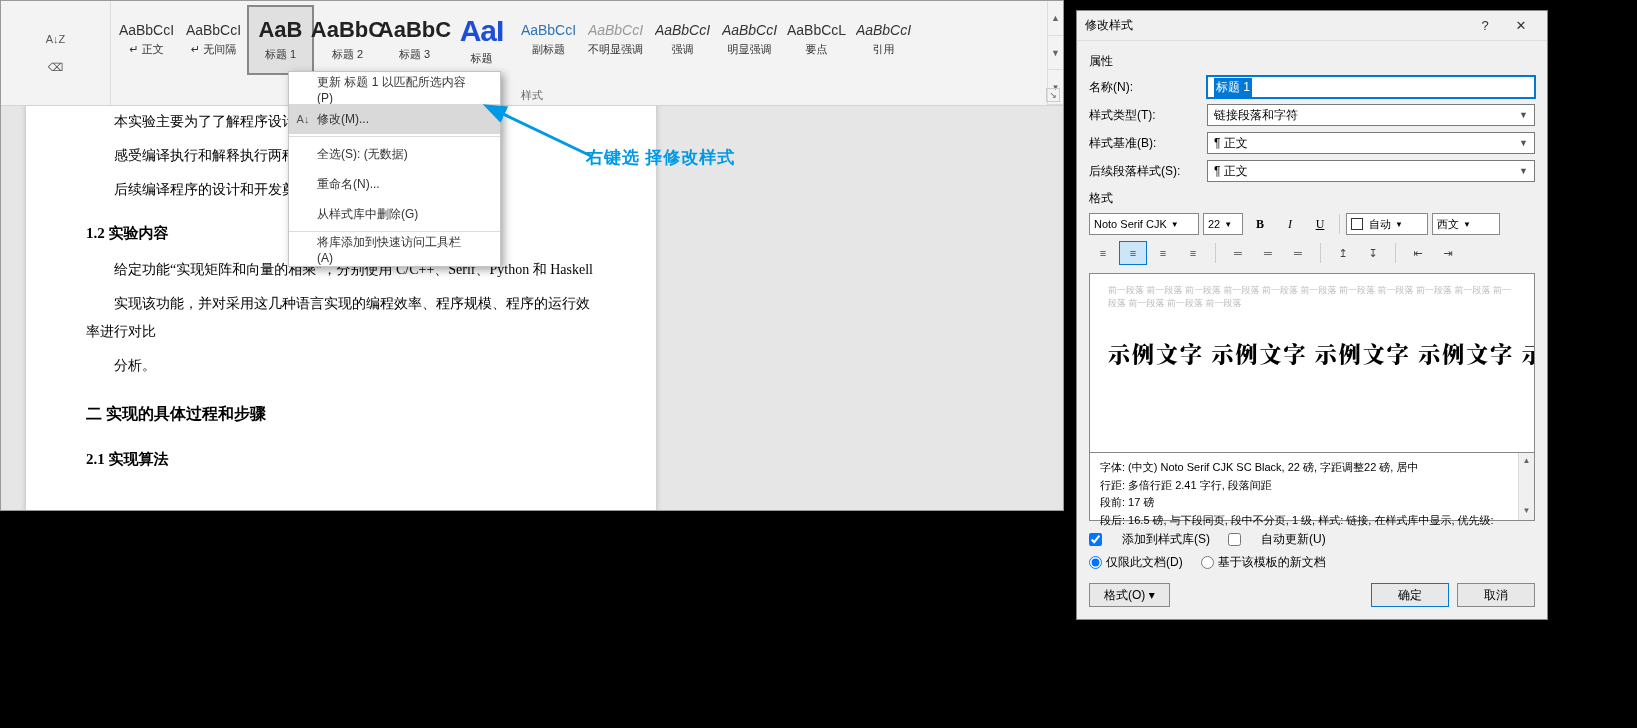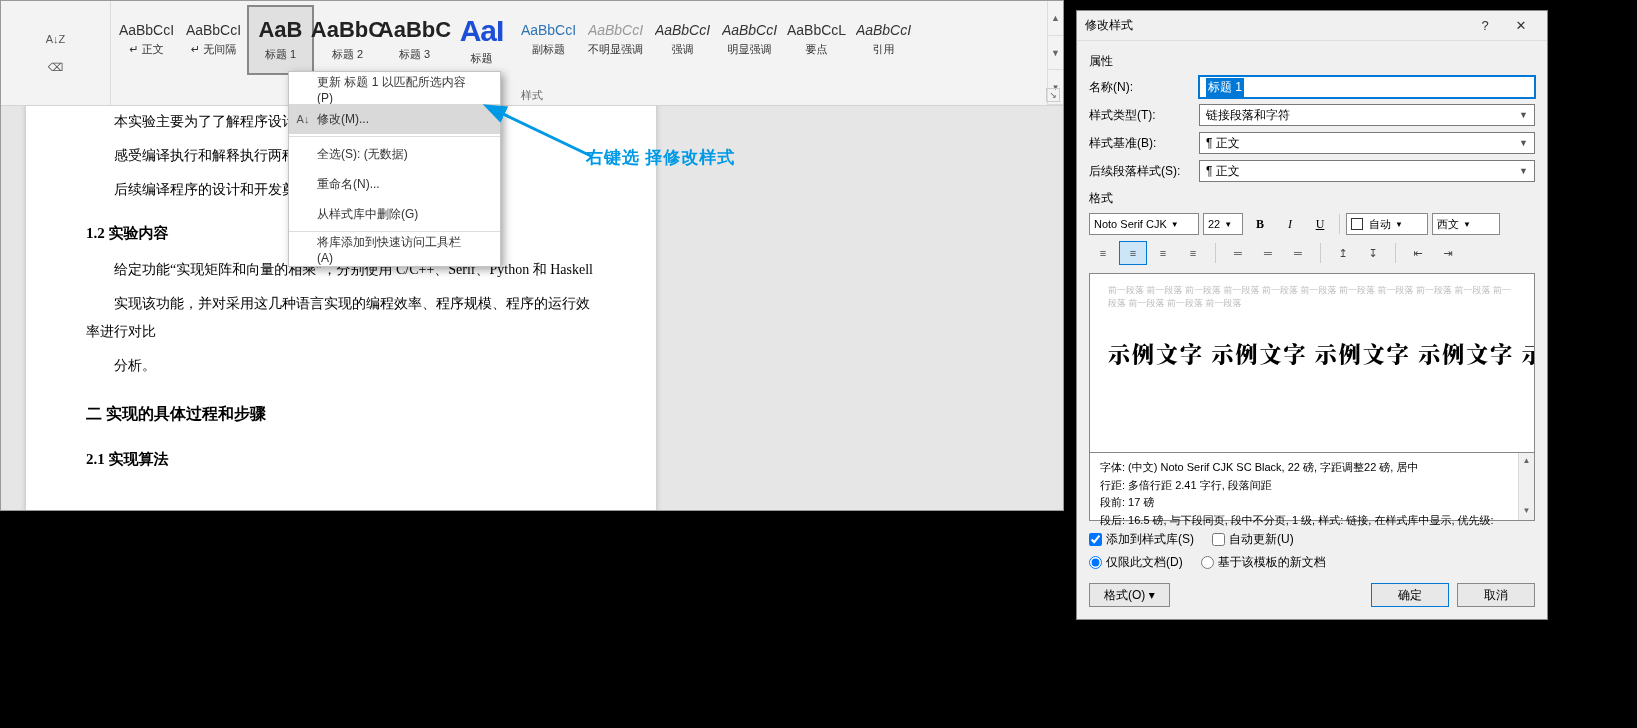--- a/index.html
+++ b/index.html
@@ -41,21 +41,21 @@
 .arrow-annot svg { overflow: visible; }
 .annot-text { position: absolute; left: 585px; top: 145px; z-index: 200; color: #0099e5; font-weight: bold; font-size: 17px; font-family: "Microsoft YaHei"; letter-spacing: 1px; }
 
 
 .style-dialog { position: absolute; left: 1076px; top: 10px; width: 472px; background: #f0f0f0; border: 1px solid #888; box-shadow: 4px 4px 10px rgba(0,0,0,0.4); font-size: 12px; color: #000; }
 .dlg-title { height: 30px; display: flex; align-items: center; padding: 0 8px; font-size: 12px; border-bottom: 1px solid #ddd; }
 .dlg-title .spacer { flex: 1; }
 .dlg-title .tbtn { width: 36px; height: 28px; display: flex; align-items: center; justify-content: center; font-size: 13px; color: #333; }
 .dlg-body { padding: 8px 12px 12px; }
 .section-label { font-size: 12px; margin: 4px 0 6px; }
-.prop-row { display: flex; align-items: center; margin-bottom: 6px; gap: 6px; }
+.prop-row { display: flex; align-items: center; margin-bottom: 6px; gap: 14px; }
 .prop-row label { width: 104px; font-size: 12px; }
 .prop-row .field { flex: 1; height: 22px; border: 1px solid #7a7a7a; background: #fff; padding: 0 6px; font-size: 12px; display: flex; align-items: center; justify-content: space-between; }
 .prop-row .field.highlight { background: #fff; border: 1px solid #0078d7; box-shadow: 0 0 0 1px #0078d7; }
 .prop-row .field span.val { color: #000; }
 .prop-row .field span.val.sel { background: #0078d7; color: #fff; padding: 1px 2px; }
 .prop-row .field .dd { font-size: 9px; color: #555; width: 16px; text-align: right; }
 .fmt-section { margin-top: 8px; }
 .fmt-toolbar { display: flex; gap: 4px; margin: 6px 0; align-items: center; }
 .fmt-toolbar .combo { height: 22px; border: 1px solid #888; background: #fff; display: flex; align-items: center; padding: 0 4px; font-size: 11px; }
 .fmt-toolbar .combo .dd { margin-left: 4px; font-size: 8px; }
@@ -67,21 +67,21 @@
 .para-toolbar { display: flex; gap: 2px; margin: 2px 0 8px; align-items: center; }
 .para-toolbar .pbtn { width: 28px; height: 24px; border: 1px solid transparent; display: flex; align-items: center; justify-content: center; font-size: 11px; color: #444; }
 .para-toolbar .pbtn.active { border: 1px solid #0078d7; background: #cde6f7; }
 .para-toolbar .sep-v { width: 1px; height: 20px; background: #ccc; margin: 0 6px; }
 .preview-box { border: 1px solid #888; background: #fff; height: 180px; padding: 10px 18px; overflow: hidden; }
 .preview-box .tiny { font-size: 9px; color: #bbb; line-height: 1.4; margin-bottom: 14px; }
 .preview-box .sample-line { font-family: SimSun, "Noto Serif CJK SC", serif; font-weight: 900; font-size: 22px; color: #000; margin: 28px 0; letter-spacing: 2px; white-space: nowrap; }
 .desc-box { border: 1px solid #888; border-top: none; background: #fff; padding: 6px 10px; font-size: 11px; line-height: 1.6; height: 68px; position: relative; color: #000; }
 .desc-box .scroll { position: absolute; right: 0; top: 0; bottom: 0; width: 16px; background: #f0f0f0; border-left: 1px solid #ddd; display: flex; flex-direction: column; justify-content: space-between; align-items: center; font-size: 8px; color: #666; padding: 2px 0; }
 .check-row { margin: 10px 0 4px; display: flex; gap: 18px; align-items: center; font-size: 12px; }
-.check-row label { display: flex; align-items: center; gap: 4px; }
+.check-row label { display: flex; align-items: center; gap: 20px; }
 .radio-row { margin: 6px 0 12px; display: flex; gap: 18px; font-size: 12px; }
 .radio-row label { display: flex; align-items: center; gap: 4px; }
 .dlg-footer { display: flex; justify-content: space-between; align-items: center; margin-top: 10px; }
 .dlg-footer .fmt-btn { height: 24px; padding: 0 14px; border: 1px solid #888; background: #e8e8e8; font-size: 12px; display: flex; align-items: center; gap: 4px; }
 .dlg-footer .right-btns { display: flex; gap: 8px; }
 .dlg-footer .right-btns button { width: 78px; height: 24px; border: 1px solid #888; background: #e8e8e8; font-size: 12px; }
 .dlg-footer .right-btns button.primary { border: 1.5px solid #0078d7; }
 
 input[type=checkbox], input[type=radio] { margin: 0; }
 </style>

